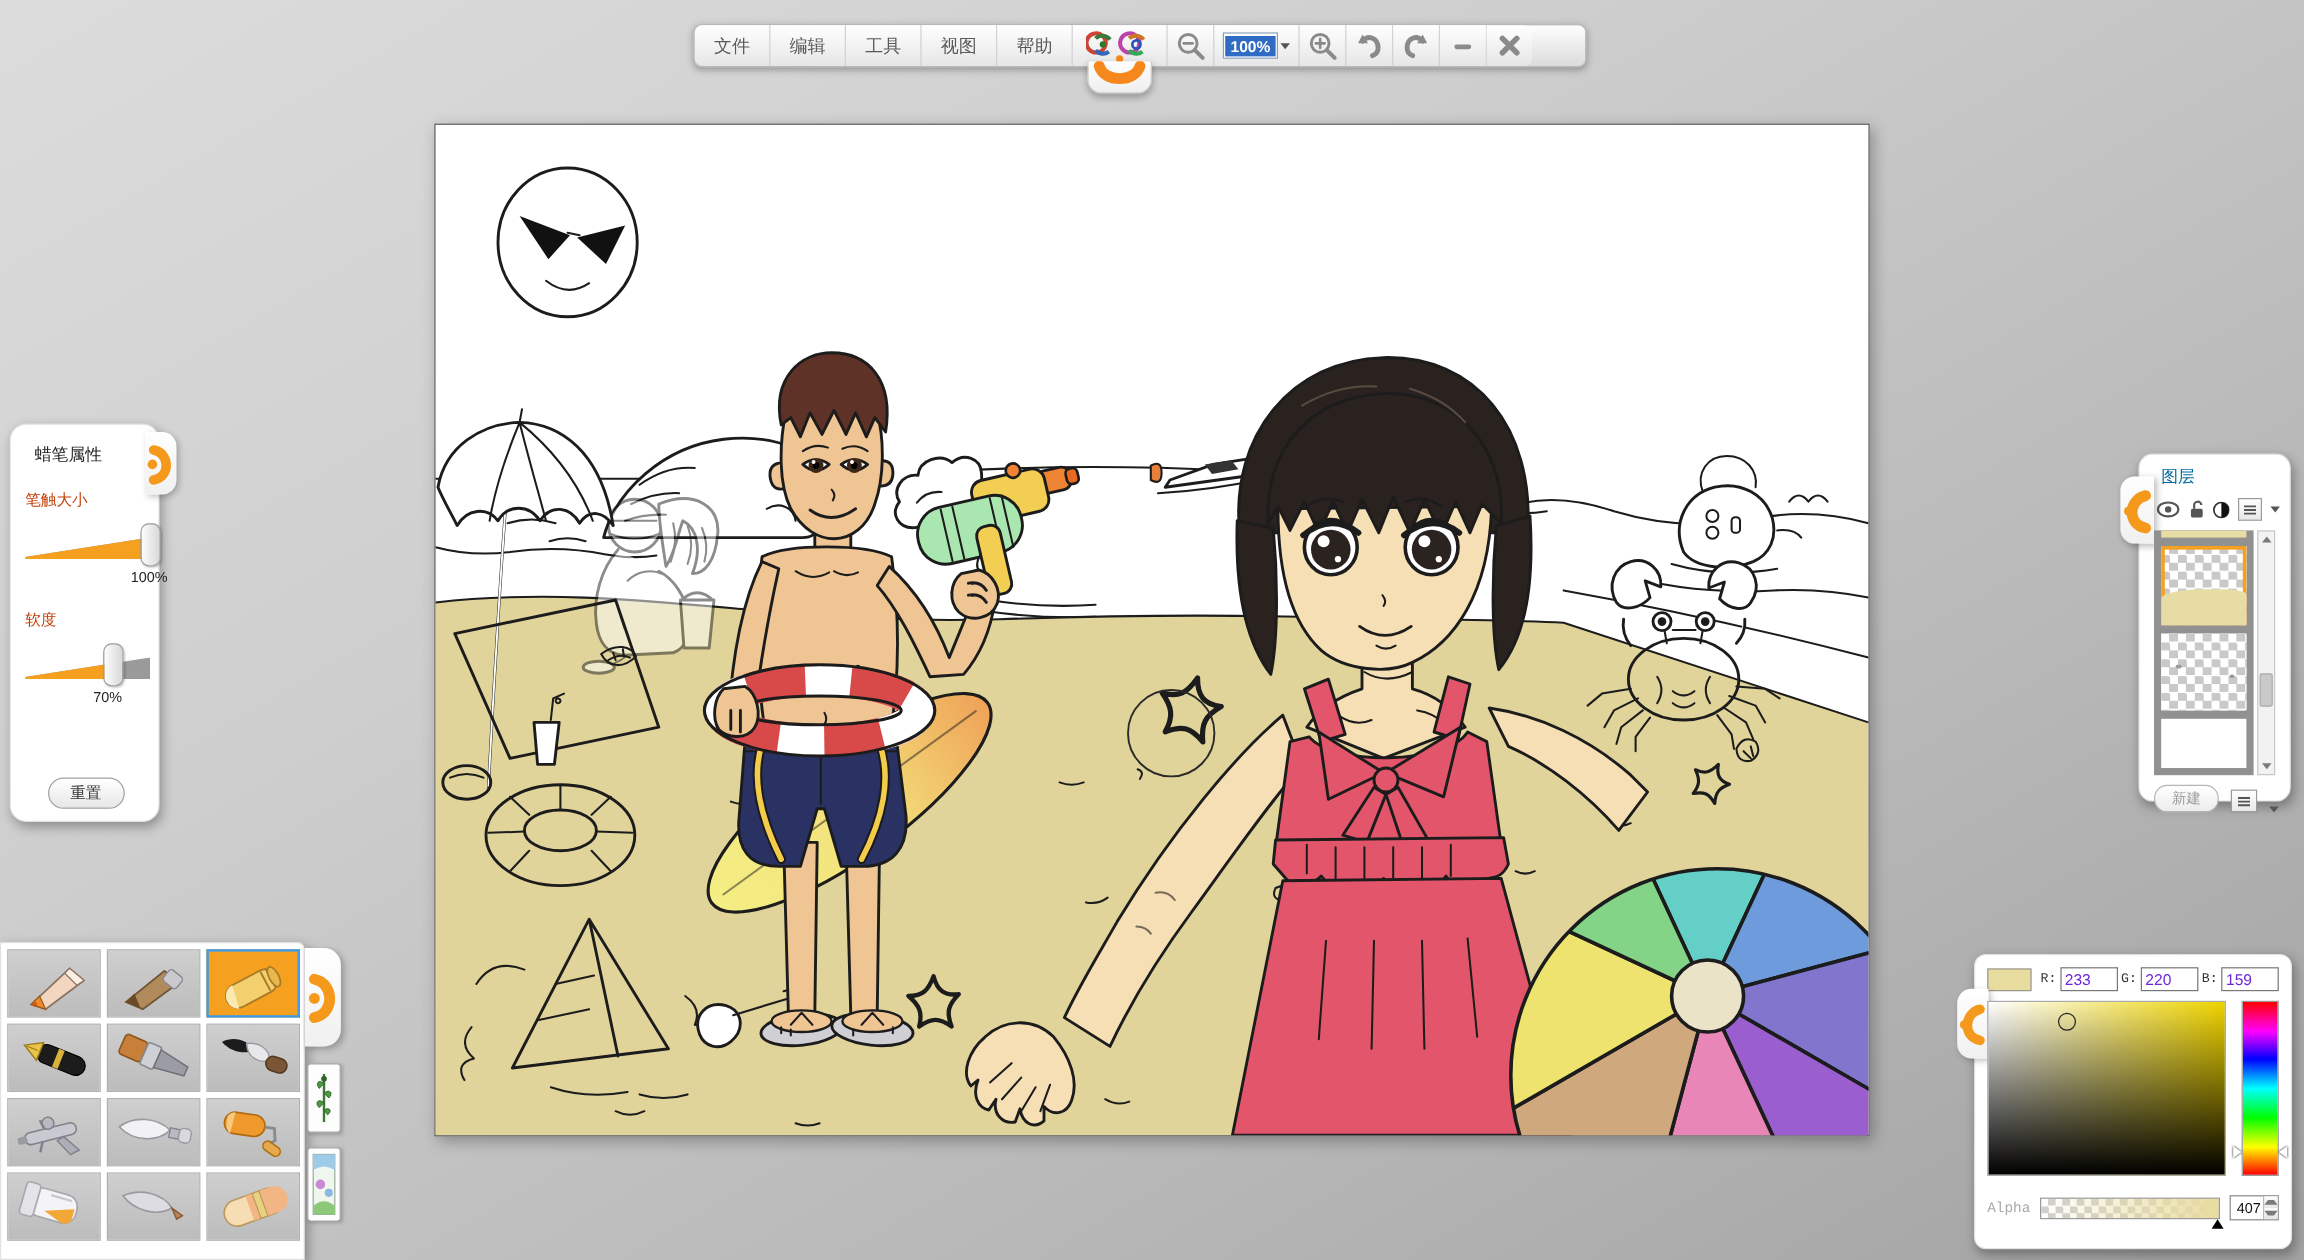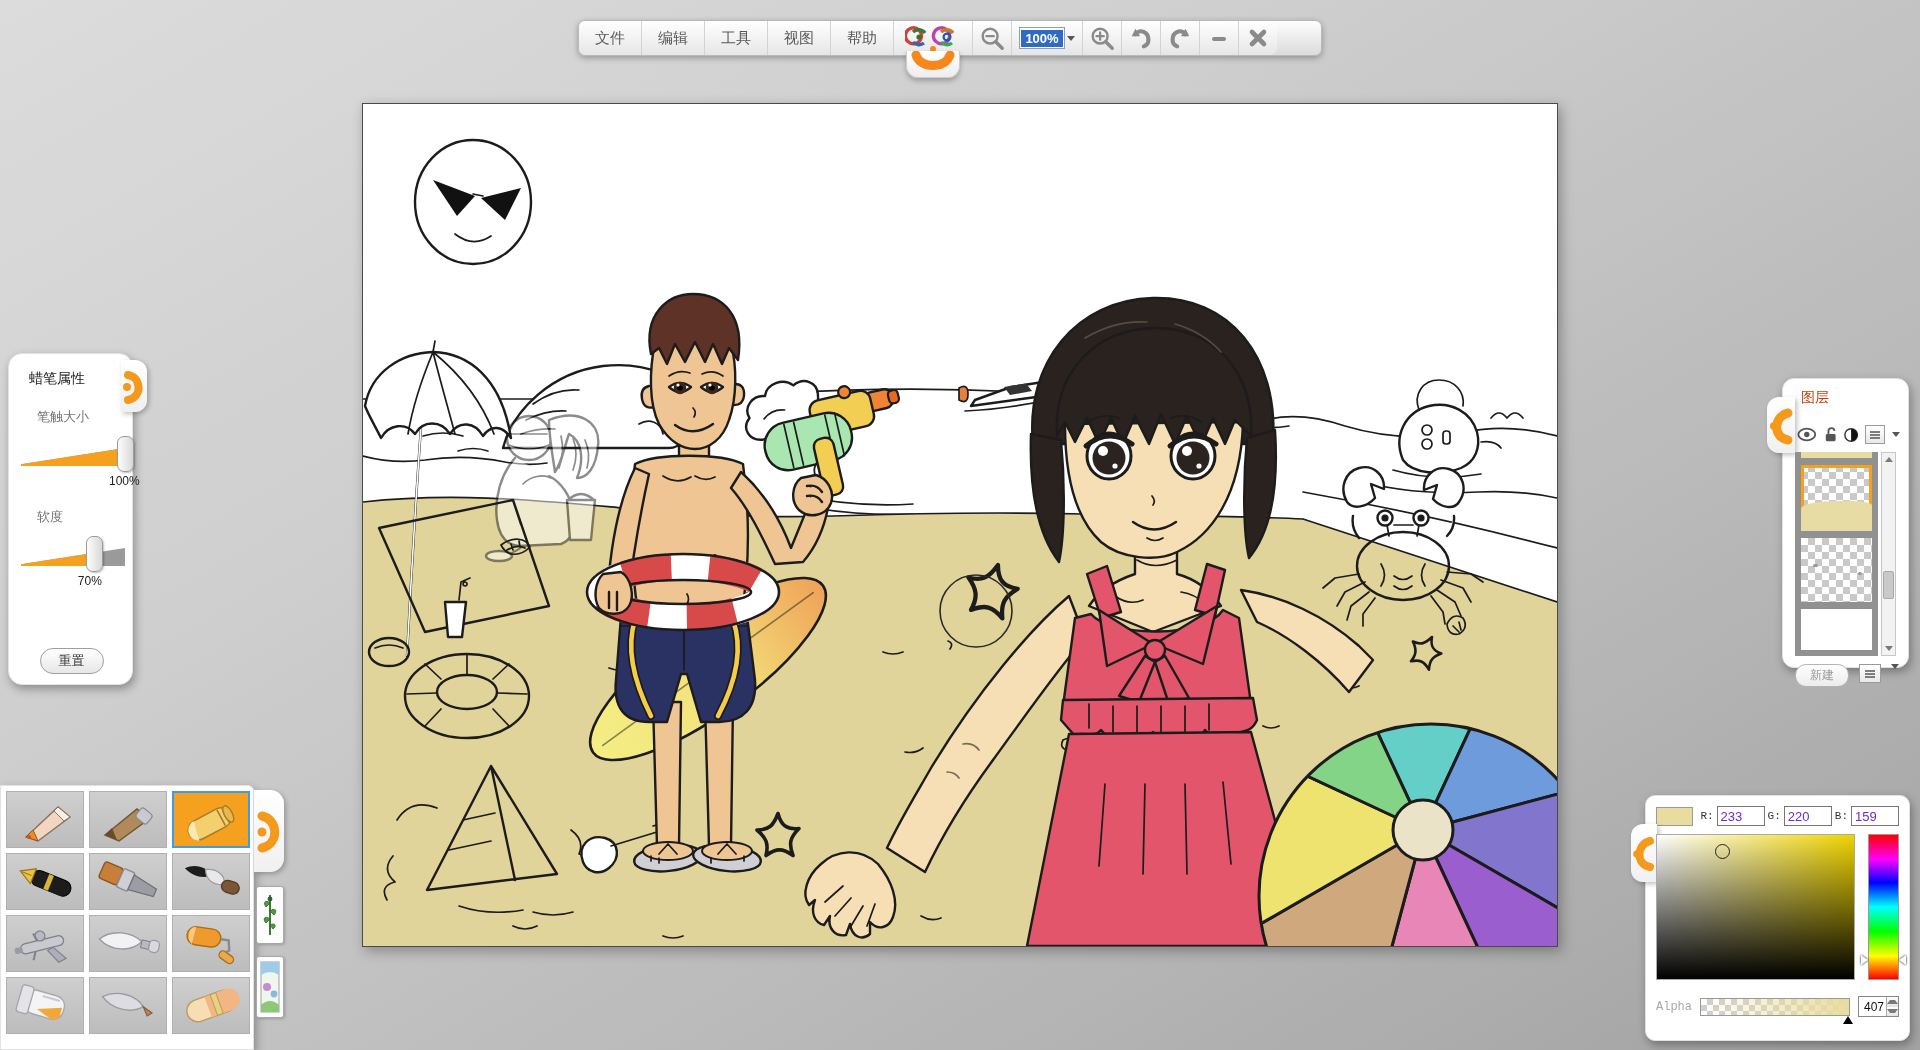--- a/index.html
+++ b/index.html
@@ -27,21 +27,21 @@
   
   #canvas{left:362px;top:103px;width:1194px;height:842px;background:#fff;border:1px solid #4a4a4a;
     box-shadow:3px 4px 12px rgba(0,0,0,.3);z-index:5}
   #canvas svg{display:block}
   
   .panel{background:#fff;border:1px solid #e2e2e2;box-shadow:2px 4px 10px rgba(0,0,0,.32);z-index:20}
   .side-tab{position:absolute;background:linear-gradient(#fff,#f0f0f0);box-shadow:2px 2px 5px rgba(0,0,0,.25)}
   
   #crayon{left:8px;top:353px;width:125px;height:332px;border-radius:14px;padding:14px 10px 10px 12px;box-sizing:border-box}
   #crayon .title{font-size:14px;color:#222;margin:2px 0 20px 8px}
-  #crayon .lbl{font-size:13px;color:#737373;margin:0 0 10px 16px}
+  #crayon .lbl{font-size:13px;color:#c2410c;margin:0 0 10px 0}
   .slider{position:relative;width:104px;height:38px;margin-bottom:4px}
   .wedge{position:absolute;left:0;bottom:8px;width:100%;height:18px;background:#9a9a9a;
     clip-path:polygon(0 90%,100% 0,100% 100%,0 100%)}
   .wedge i{position:absolute;left:0;top:0;bottom:0;width:var(--pct,100%);background:#f5a01e;display:block}
   .s-handle{position:absolute;top:0;left:calc(var(--pct,100%) - 8px);width:15px;height:34px;border-radius:7px;
     background:linear-gradient(90deg,#fdfdfd,#d8d8d8);border:1px solid #9a9a9a;box-shadow:1px 1px 2px rgba(0,0,0,.25)}
   .s-val{position:absolute;top:38px;left:calc(var(--pct,100%) - 16px);font-size:12px;color:#222}
   #reset-btn{display:block;margin:74px auto 0;padding:3px 18px;font-size:13px;color:#333;
     border:1px solid #9f9f9f;border-radius:13px;background:linear-gradient(#fff,#e7e7e7)}
   
@@ -50,37 +50,37 @@
   .tool-cell{background:linear-gradient(#cfcfcf,#bcbcbc);border:1px solid #b0b0b0;box-sizing:border-box;
     display:flex;align-items:center;justify-content:center}
   .tool-cell.sel{background:#f5a01e;border:2px solid #3e9be9}
   #palette-strip{left:254px;top:785px;width:36px;height:265px;z-index:21}
   .strip-tab{left:0;top:5px;width:30px;height:82px;border-radius:0 14px 14px 0;position:absolute;
     background:linear-gradient(#fff,#f0f0f0);box-shadow:2px 2px 5px rgba(0,0,0,.25)}
   .strip-btn{position:absolute;left:2px;width:26px;background:#fdfdfd;border:1px solid #a8a8a8;border-radius:3px;
     display:flex;align-items:center;justify-content:center;box-shadow:1px 1px 3px rgba(0,0,0,.2)}
   
   #layers{left:1782px;top:378px;width:127px;height:290px;border-radius:12px;padding:10px 8px 8px 12px;box-sizing:border-box}
-  #layers .title{font-size:14px;color:#c2410c;margin:0 0 18px 6px}
+  #layers .title{font-size:14px;color:#0369a1;margin:0 0 8px 6px}
   #layer-icons{display:flex;align-items:center;gap:7px;margin:0 0 8px 2px}
   #layer-body{display:flex;gap:3px}
   #layer-list{width:83px;height:204px;background:#919191;padding:0;position:relative;overflow:hidden}
   .lthumb{margin:0 6px;background:#fff;position:relative;overflow:hidden}
   .sliver{height:6px;margin:0 6px;background:#e7dca4}
   .lgap{height:7px}
   .checker{background-image:conic-gradient(#c9c9c9 25%,#fff 0 50%,#c9c9c9 0 75%,#fff 0);background-size:14px 14px}
   .lthumb.sel{outline:3px solid #f5a01e;outline-offset:-3px}
   .paint-part{position:absolute;left:0;right:0;bottom:0;height:46%;background:#e7dca4;border-radius:50% 30% 0 0/26% 14% 0 0}
   .speck{position:absolute;width:5px;height:3px;background:#9b9b9b;border-radius:2px}
   #layer-scroll{width:15px;height:204px;background:#f2f2f2;border:1px solid #c7c7c7;box-sizing:border-box;position:relative}
   .scr-arrow{position:absolute;left:0;right:0;height:13px;display:flex;align-items:center;justify-content:center}
   .tri-up{width:0;height:0;border-left:4px solid transparent;border-right:4px solid transparent;border-bottom:5px solid #7a7a7a}
   .tri-dn{width:0;height:0;border-left:4px solid transparent;border-right:4px solid transparent;border-top:5px solid #7a7a7a}
   #scr-thumb{position:absolute;left:1px;right:1px;top:118px;height:26px;background:#c9c9c9;border:1px solid #a9a9a9;border-radius:2px}
-  #layers-footer{display:flex;align-items:flex-start;gap:10px;margin-top:8px}
+  #layers-footer{display:flex;align-items:flex-end;gap:10px;margin-top:8px}
   #new-layer-btn{padding:2px 14px;font-size:12px;color:#9a9a9a;border:1px solid #b5b5b5;border-radius:11px;
     background:linear-gradient(#fff,#ececec)}
   .mini-menu{width:20px;height:17px;border:1px solid #9a9a9a;background:linear-gradient(#fff,#e8e8e8);
     display:flex;align-items:center;justify-content:center}
   
   #colorpicker{left:1645px;top:795px;width:265px;height:246px;border-radius:10px;padding:10px;box-sizing:border-box}
   #cp-row1{display:flex;align-items:center;gap:3px;margin-bottom:8px}
   #cp-swatch{width:42px;height:17px;border:1px solid #9a9a9a;background:var(--swatch,#e8dc9f);margin-right:4px}
   .cp-lbl{font-size:11px;color:#333;font-family:"Liberation Mono","DejaVu Sans Mono",monospace}
   .cp-input{width:40px;height:18px;border:1px solid #777;font-size:13px;padding:0 3px;color:#6d28d9}

